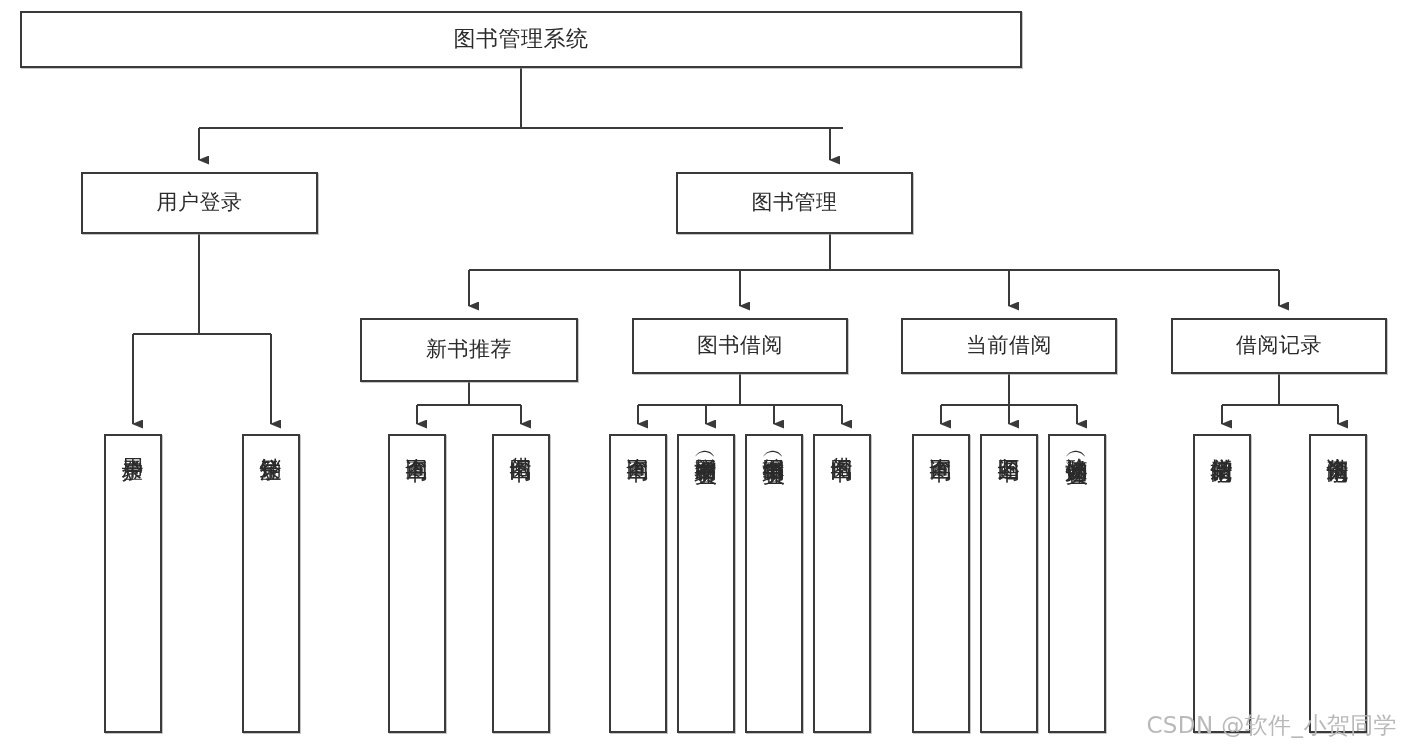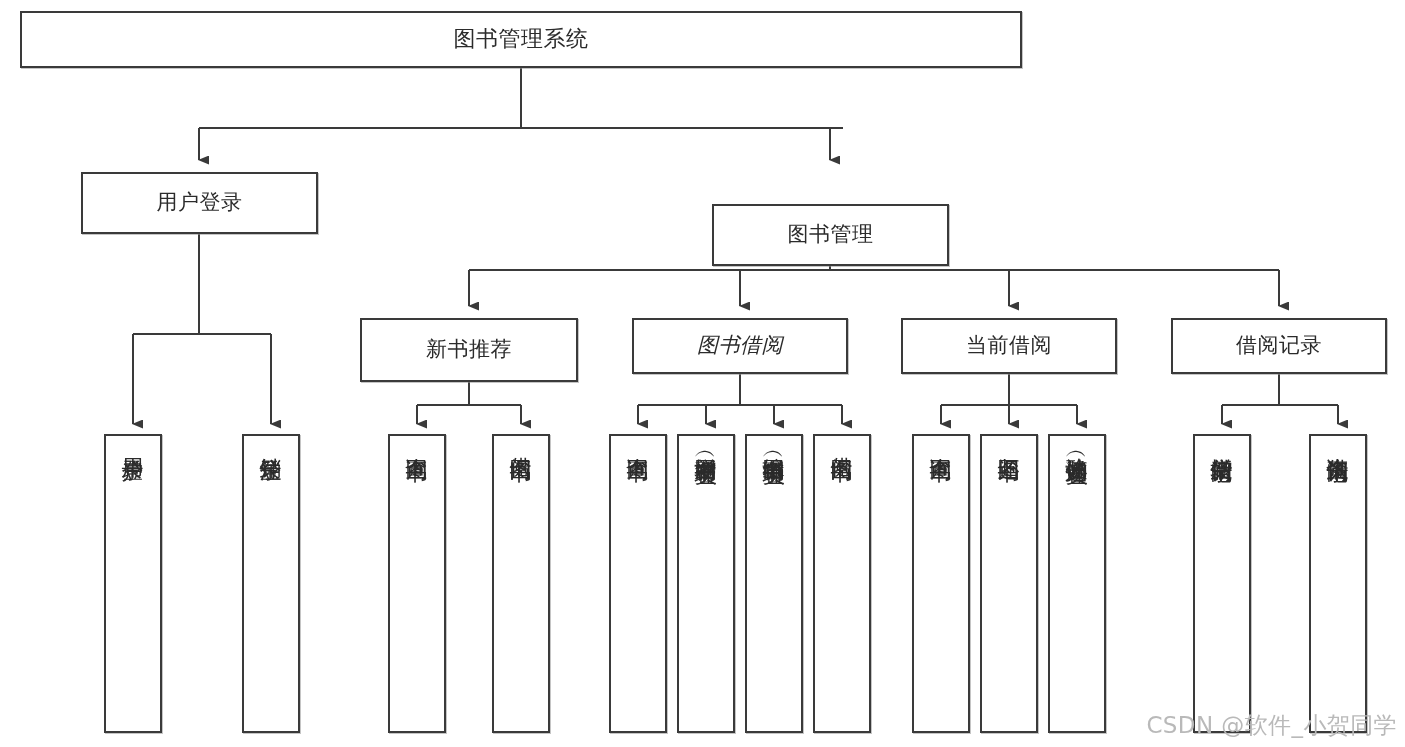--- a/index.html
+++ b/index.html
@@ -131,28 +131,28 @@
     </g>
   </svg>
 
   <div class="node horiz root" style="left:20px; top:11px; width:1002px; height:57px;">
     <span class="node-label">图书管理系统</span>
   </div>
 
   <div class="node horiz" style="left:81px; top:172px; width:237px; height:62px;">
     <span class="node-label">用户登录</span>
   </div>
-  <div class="node horiz" style="left:712px; top:172px; width:237px; height:62px;margin-top:32px;">
+  <div class="node horiz" style="left:676px; top:172px; width:237px; height:62px;">
     <span class="node-label">图书管理</span>
   </div>
 
   <div class="node horiz" style="left:360px; top:318px; width:218px; height:64px;">
     <span class="node-label">新书推荐</span>
   </div>
-  <div class="node horiz" style="left:632px; top:318px; width:216px; height:56px;font-style:italic;">
+  <div class="node horiz" style="left:632px; top:318px; width:216px; height:56px;">
     <span class="node-label">图书借阅</span>
   </div>
   <div class="node horiz" style="left:901px; top:318px; width:216px; height:56px;">
     <span class="node-label">当前借阅</span>
   </div>
   <div class="node horiz" style="left:1171px; top:318px; width:216px; height:56px;">
     <span class="node-label">借阅记录</span>
   </div>
 
   <div class="node vert" style="left:104px; top:434px; width:58px; height:299px;">

